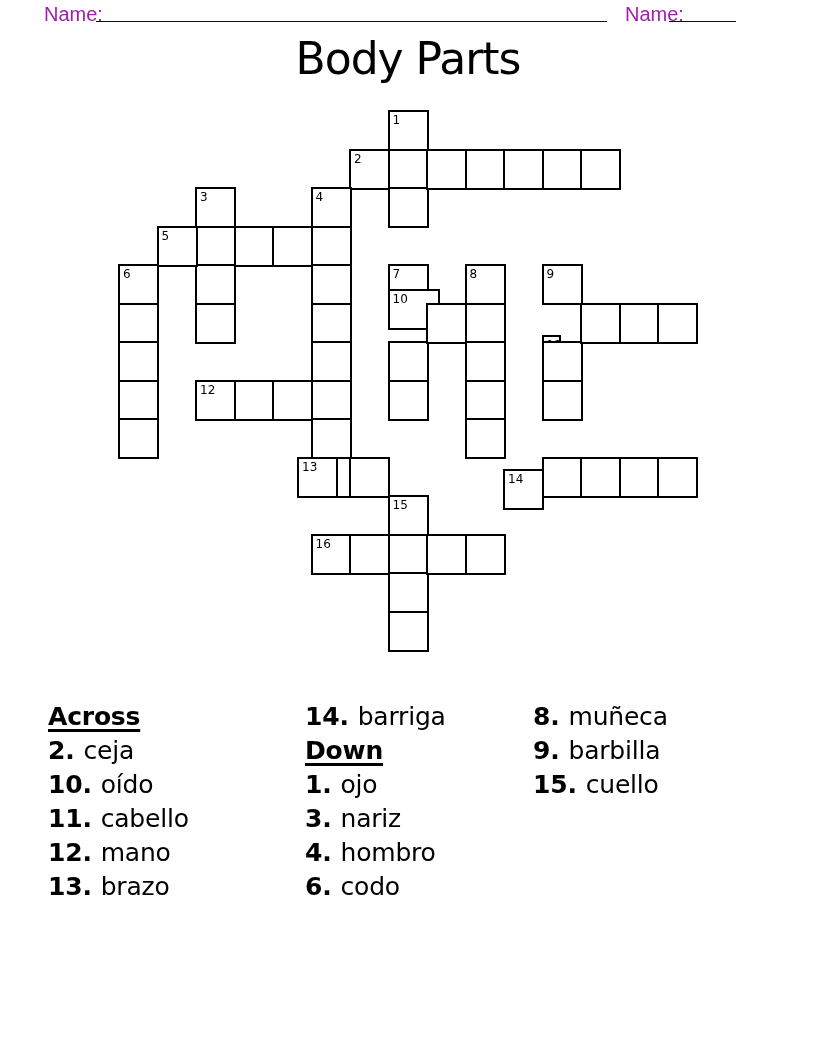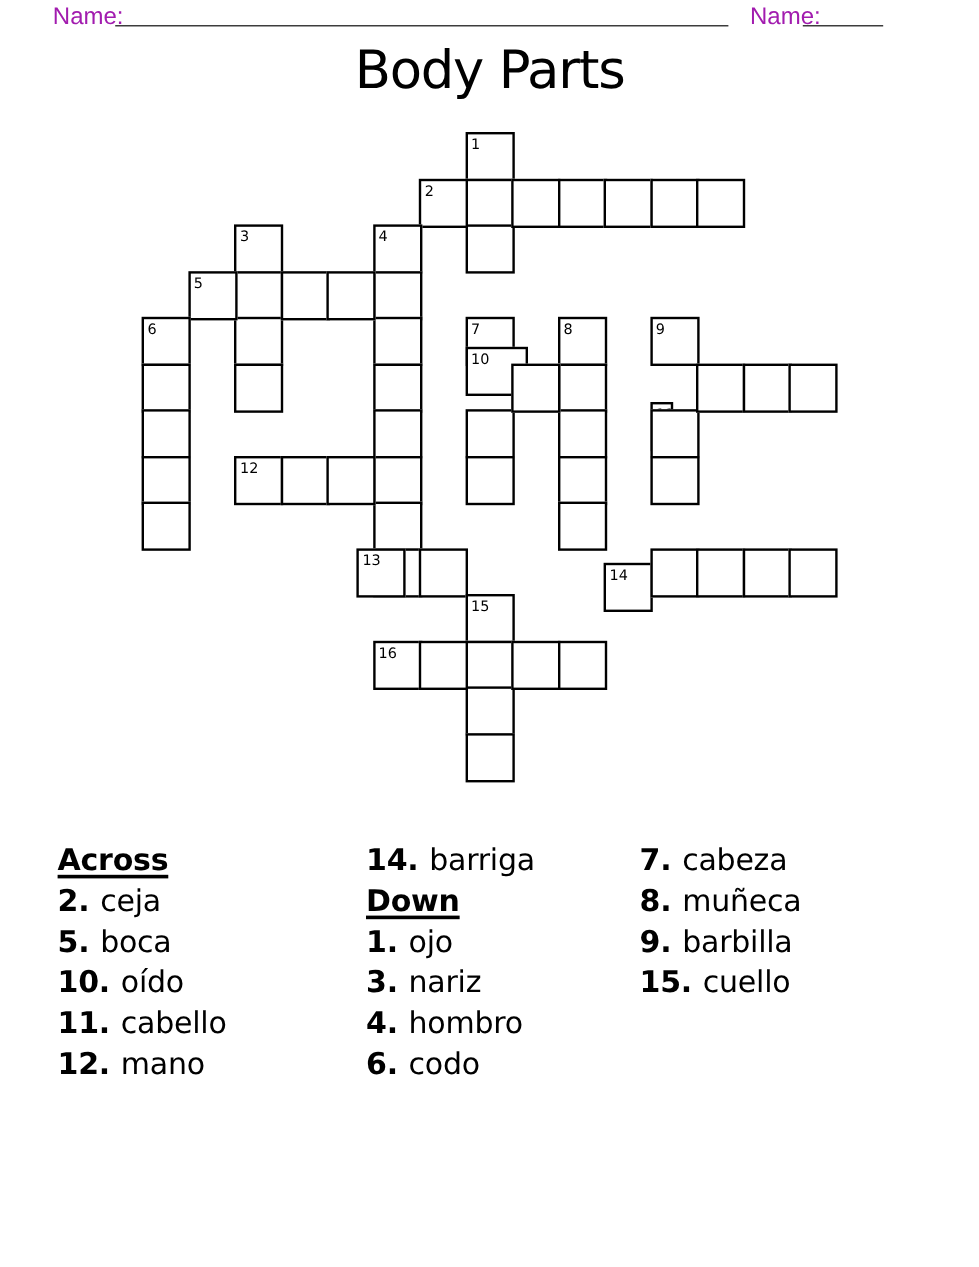--- a/index.html
+++ b/index.html
@@ -182,34 +182,33 @@
       </div>
       <div class="cell" style="left: 231px; top: 423.5px; width: 41px; height: 41px;"></div>
       <div class="cell" style="left: 308px; top: 423.5px; width: 41px; height: 41px;"></div>
       <div class="cell" style="left: 346.5px; top: 423.5px; width: 41px; height: 41px;"></div>
     </div>
 
   <div id="clues" class="clues">
       <div class="clue-col col-0">
         <div class="clue-header">Across</div>
         <div class="clue-line"><span class="clue-num">2.</span><span class="clue-word">ceja</span></div>
-        <div class="clue-line"><span class="clue-num">5.</span><span class="clue-word">boca</span></div>
         <div class="clue-line"><span class="clue-num">10.</span><span class="clue-word">oído</span></div>
         <div class="clue-line"><span class="clue-num">11.</span><span class="clue-word">cabello</span></div>
         <div class="clue-line"><span class="clue-num">12.</span><span class="clue-word">mano</span></div>
+        <div class="clue-line"><span class="clue-num">13.</span><span class="clue-word">brazo</span></div>
       </div>
       <div class="clue-col col-1">
         <div class="clue-line"><span class="clue-num">14.</span><span class="clue-word">barriga</span></div>
         <div class="clue-header">Down</div>
         <div class="clue-line"><span class="clue-num">1.</span><span class="clue-word">ojo</span></div>
         <div class="clue-line"><span class="clue-num">3.</span><span class="clue-word">nariz</span></div>
         <div class="clue-line"><span class="clue-num">4.</span><span class="clue-word">hombro</span></div>
         <div class="clue-line"><span class="clue-num">6.</span><span class="clue-word">codo</span></div>
       </div>
       <div class="clue-col col-2">
-        <div class="clue-line"><span class="clue-num">7.</span><span class="clue-word">cabeza</span></div>
         <div class="clue-line"><span class="clue-num">8.</span><span class="clue-word">muñeca</span></div>
         <div class="clue-line"><span class="clue-num">9.</span><span class="clue-word">barbilla</span></div>
         <div class="clue-line"><span class="clue-num">15.</span><span class="clue-word">cuello</span></div>
       </div>
     </div>
 
 </div>
 
 </body></html>

